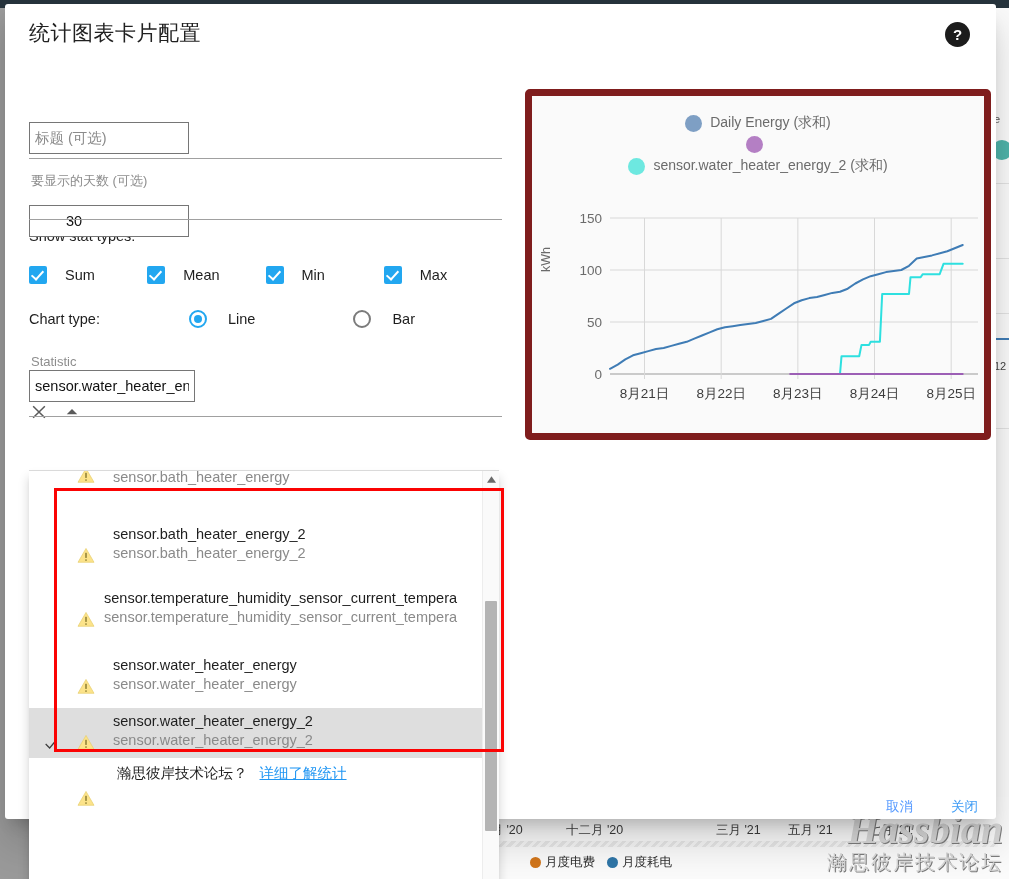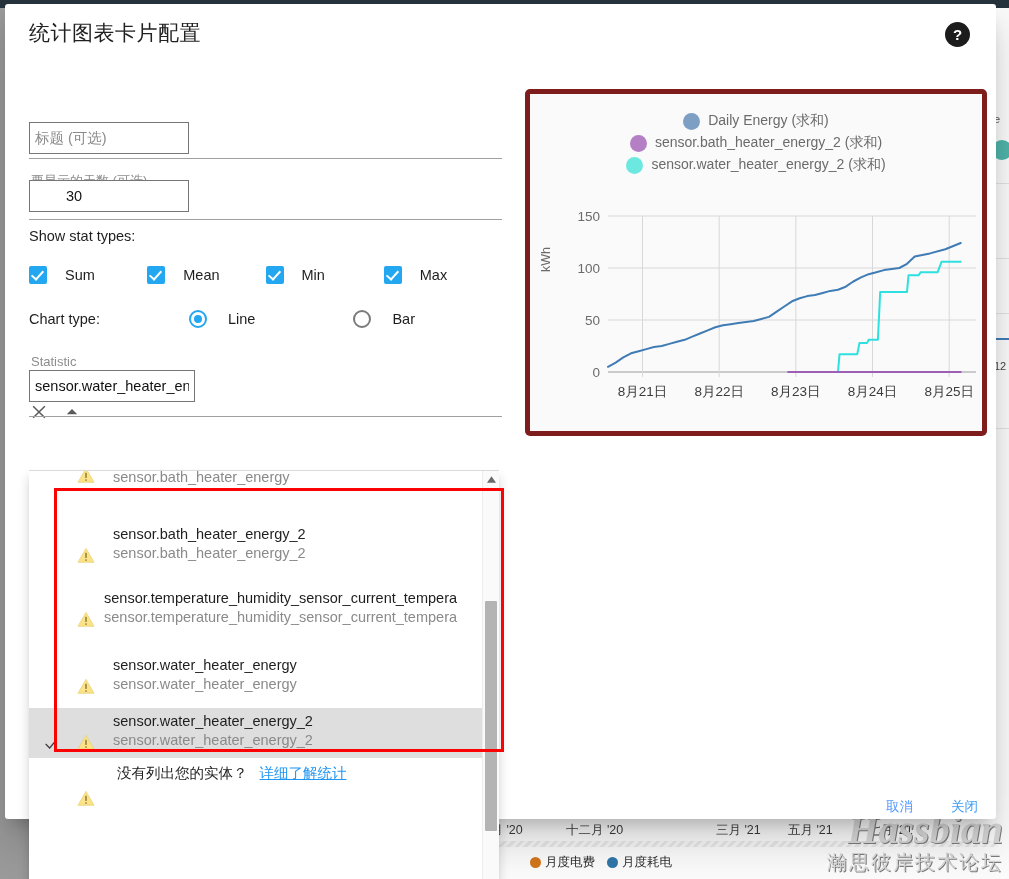--- a/index.html
+++ b/index.html
@@ -57,21 +57,21 @@
   .field-line{position:absolute;left:0;right:0;bottom:0;height:1px;background:#a0a0a0;}
   .mat-input{width:160px;height:32px;box-sizing:border-box;border:1px solid #767676;background:#fff;
      padding:2px 5px;font-size:14.5px;color:#111;font-family:"Liberation Sans",sans-serif;outline:none;}
   .mat-input::placeholder{color:#8a8a8a;}
   .float-label{font-size:13px;color:#8d8d8d;display:block;margin-bottom:2px;}
 
   #title-field{height:45px;}
   #title-field .mat-input{position:absolute;left:0;top:8px;}
   #days-field{height:48px;margin-top:13px;}
   #days-field .float-label{position:absolute;left:2px;top:0;}
-  #days-field .mat-input{position:absolute;left:0;top:8px;padding-left:36px;}
+  #days-field .mat-input{position:absolute;left:0;top:33px;padding-left:36px;}
 
   #stat-types-label{margin-top:3px;font-size:14.5px;color:#1e1e1e;}
 
   #checkbox-row{display:flex;margin-top:22px;}
   .cb-item{display:flex;align-items:center;width:120px;cursor:pointer;}
   .cb-box{width:18px;height:18px;border-radius:2px;background:#22a7f0;position:relative;flex:none;}
   .cb-box::after{content:"";position:absolute;left:5px;top:2px;width:5px;height:10px;
      border:solid #fff;border-width:0 2.2px 2.2px 0;transform:rotate(42deg);}
   .cb-label{margin-left:18px;font-size:14.5px;color:#1e1e1e;}
 
@@ -116,21 +116,21 @@
   #red-box{position:absolute;left:49px;top:484px;width:444px;height:258px;
      border:3px solid #fb0303;pointer-events:none;}
 
   
   #dd-scrollbar{position:absolute;right:0;top:0;width:16px;height:413px;background:#fafafa;border-left:1px solid #ededed;}
   #dd-sb-up{position:absolute;left:0;top:0;width:16px;height:16px;display:flex;align-items:center;justify-content:center;cursor:pointer;}
   #dd-sb-thumb{position:absolute;left:2px;top:130px;width:12px;height:230px;background:#b4b4b4;border-radius:1px;cursor:pointer;}
 
   
   #preview-card{position:absolute;left:520px;top:85px;width:452px;height:337px;background:#fafafa;
-     border:5px solid #7f1d1d;border-radius:5px;}
+     border:7px solid #7f1d1d;border-radius:5px;}
   #chart-legend{position:absolute;left:0;top:18px;width:452px;}
   .leg-row{display:flex;align-items:center;justify-content:center;margin-bottom:4px;}
   .leg-dot{width:17px;height:17px;border-radius:50%;margin-right:8px;flex:none;}
   .leg-text{font-size:14px;color:#6b6b6b;}
   #chart-svg{position:absolute;left:0;top:108px;}
   #ylabel{position:absolute;left:534px;top:268px;font-size:12.5px;color:#6b6b6b;
      transform:rotate(-90deg);transform-origin:left top;}
 
   
   #dlg-footer{position:absolute;right:12px;top:790px;display:flex;gap:26px;align-items:center;}
@@ -307,21 +307,21 @@
         <div class="dd-secondary">sensor.water_heater_energy_2</div>
       </div>
 
       <div id="dd-footer">
         <svg class="dd-warn" viewBox="0 0 24 22">
           <path d="M12 2 L23 21 L1 21 Z" fill="#fce38a" stroke="#e8cf6e" stroke-width="1"></path>
           <rect x="11" y="8" width="2" height="7" fill="#8a7a30"></rect>
           <rect x="11" y="17" width="2" height="2" fill="#8a7a30"></rect>
         </svg>
         <div id="dd-footer-text">
-          <span>没有列出您的实体？</span>
+          <span>瀚思彼岸技术论坛？</span>
           <span id="dd-footer-link">详细了解统计</span>
         </div>
       </div>
 
     </div>
 
     <div id="dd-scrollbar">
       <div id="dd-sb-up">
         <svg width="9" height="7" viewBox="0 0 10 7">
             <path d="M5 0 L10 7 L0 7 Z" fill="#6a6a6a"></path>
@@ -335,21 +335,20 @@
 
   <div id="preview-card">
 
     <div id="chart-legend">
       <div class="leg-row">
         <span class="leg-dot" style="background:#7e9fc4"></span>
         <span class="leg-text">Daily Energy (求和)</span>
       </div>
       <div class="leg-row">
         <span class="leg-dot" style="background:#b47fc4"></span>
-        <span class="leg-text">sensor.bath_heater_energy_2 (求和)</span>
       </div>
       <div class="leg-row">
         <span class="leg-dot" style="background:#6de8e0"></span>
         <span class="leg-text">sensor.water_heater_energy_2 (求和)</span>
       </div>
     </div>
 
     <svg id="chart-svg" width="452" height="220" viewBox="0 0 452 220">
       <g id="grid-group">
           <line x1="78" x2="446" y1="170" y2="170" stroke="#9a9a9a" stroke-width="1"></line>

